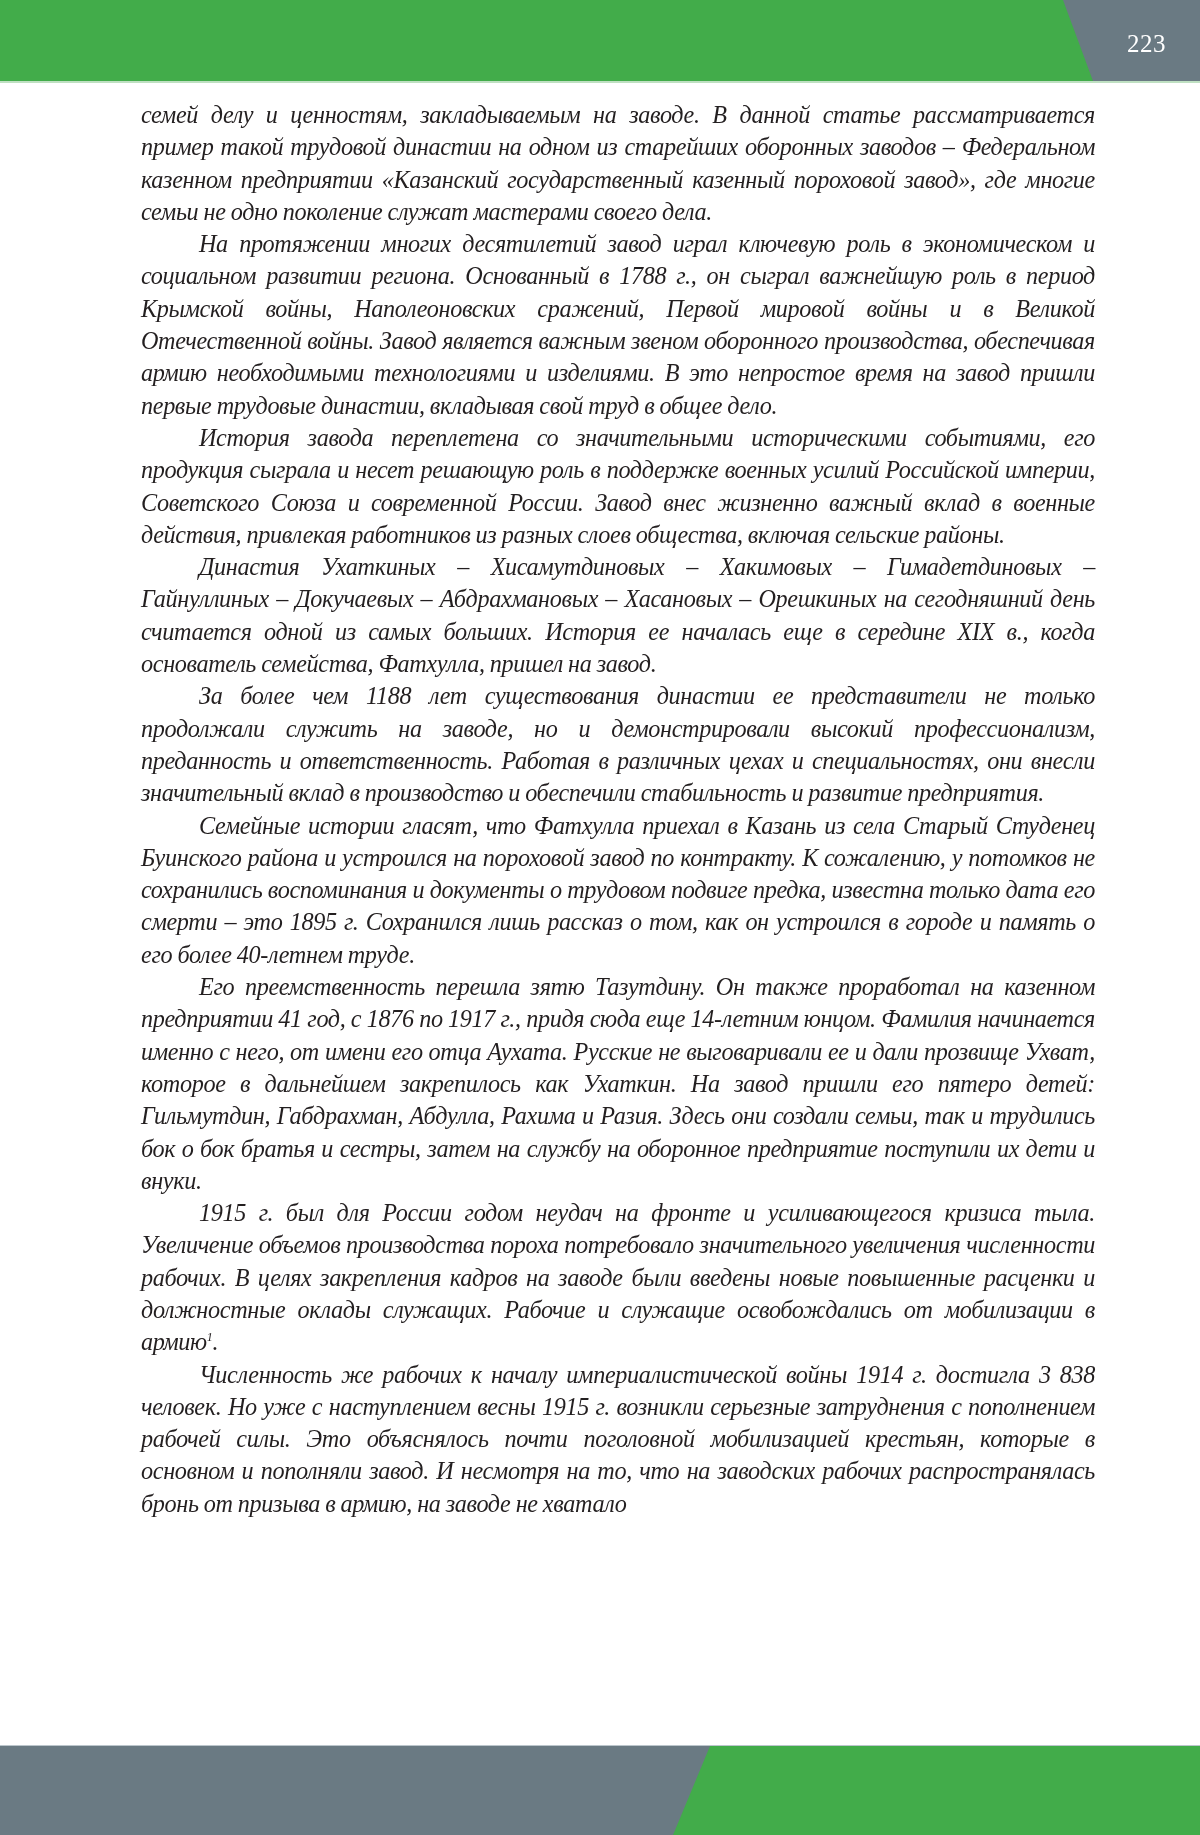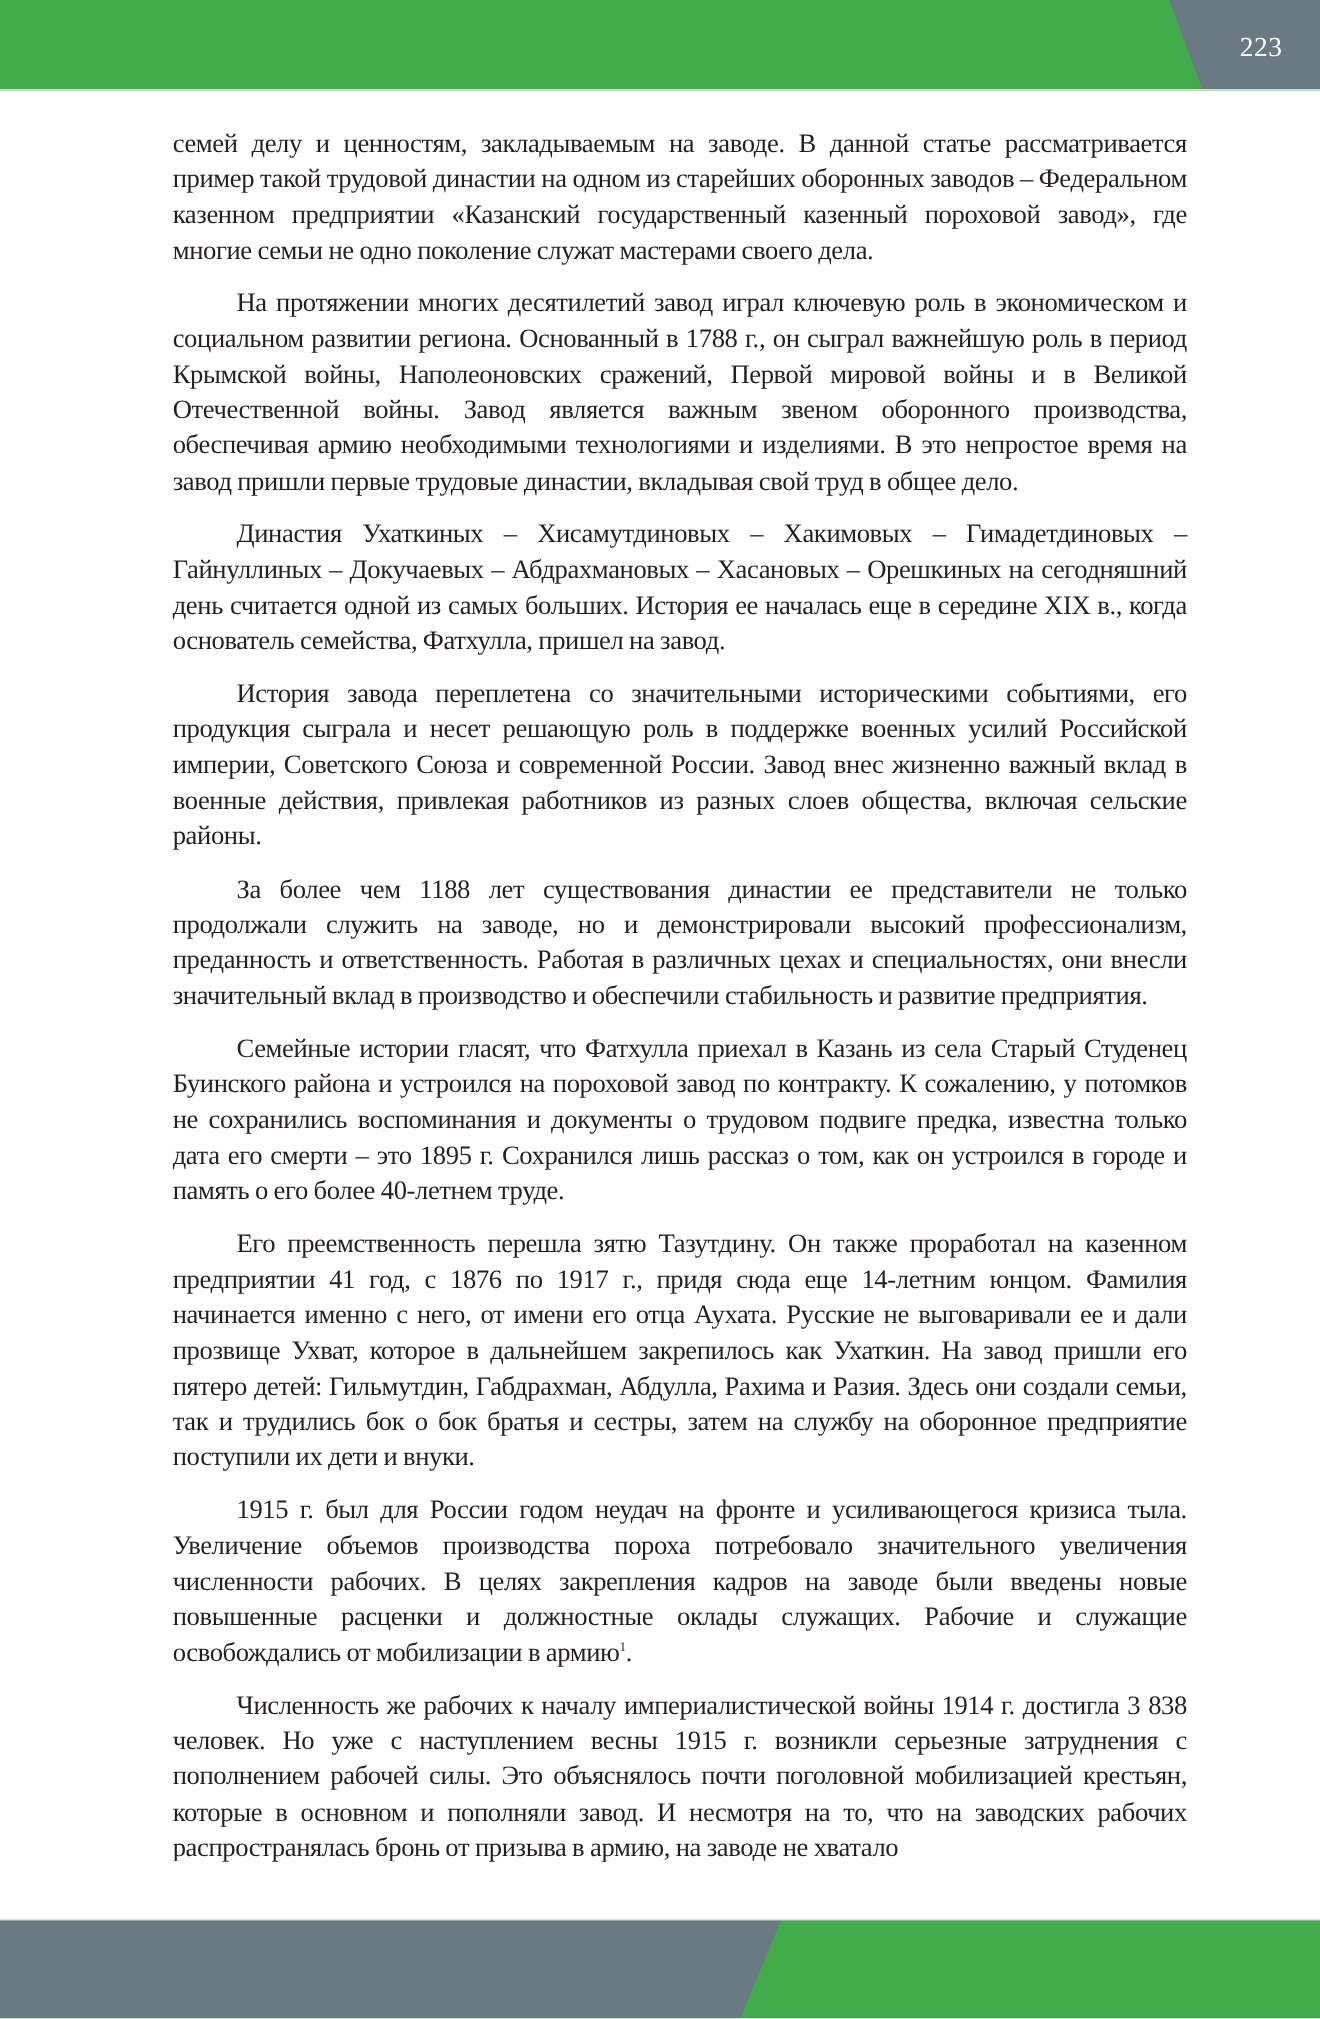--- a/index.html
+++ b/index.html
@@ -45,28 +45,29 @@
       color: #ffffff;
       letter-spacing: 0.5px;
     }
     .content {
       position: absolute;
       left: 141px;
       top: 99px;
       width: 954px;
     }
     .para {
-      margin: 16px;
+      margin: 0;
       font-size: 24.2px;
       line-height: 32.3px;
       text-align: justify;
       text-align-last: left;
       hyphens: manual;
       letter-spacing: -0.35px;
       word-spacing: -0.5px;
+      font-style: italic;
     }
     .para.indent {
       text-indent: 58px;
     }
     .para sup {
       font-size: 12px;
       line-height: 0;
       vertical-align: super;
     }
     .footer-band {
@@ -105,22 +106,22 @@
 <body>
 
 <div class="header-band"></div>
 <div class="header-green"></div>
 <div class="header-rule"></div>
 <div class="page-number">223</div>
 
 <main class="content">
   <p class="para"><span>семей делу и ценностям, закладываемым на заводе. В данной статье рассматривается пример такой трудовой династии на одном из старейших оборонных заводов – Федеральном казенном предприятии «Казанский государственный казенный поро­ховой завод», где многие семьи не одно поколение служат мастерами своего дела.</span></p>
   <p class="para indent"><span>На протяжении многих десятилетий завод играл ключевую роль в экономиче­ском и социальном развитии региона. Основанный в 1788 г., он сыграл важнейшую роль в период Крымской войны, Наполеоновских сражений, Первой мировой войны и в Великой Отечественной войны. Завод является важным звеном оборонного производства, обеспечивая армию необходимыми технологиями и изделиями. В это непростое время на завод пришли первые трудовые династии, вкладывая свой труд в общее дело.</span></p>
+  <p class="para indent"><span>История завода переплетена со значительными историческими событиями, его продукция сыграла и несет решающую роль в поддержке военных усилий Российской империи, Советского Союза и современной России. Завод внес жизнен­но важный вклад в военные действия, привлекая работников из разных слоев обще­ства, включая сельские районы.</span></p>
   <p class="para indent"><span>Династия Ухаткиных – Хисамутдиновых – Хакимовых – Гимадетдиновых – Гайнуллиных – Докучаевых – Абдрахмановых – Хасановых – Орешкиных на сегод­няшний день считается одной из самых больших. История ее началась еще в сере­дине XIX в., когда основатель семейства, Фатхулла, пришел на завод.</span></p>
-  <p class="para indent"><span>История завода переплетена со значительными историческими событиями, его продукция сыграла и несет решающую роль в поддержке военных усилий Российской империи, Советского Союза и современной России. Завод внес жизнен­но важный вклад в военные действия, привлекая работников из разных слоев обще­ства, включая сельские районы.</span></p>
   <p class="para indent"><span>За более чем 1188 лет существования династии ее представители не только продолжали служить на заводе, но и демонстрировали высокий профессионализм, преданность и ответственность. Работая в различных цехах и специальностях, они внесли значительный вклад в производство и обеспечили стабильность и разви­тие предприятия.</span></p>
   <p class="para indent"><span>Семейные истории гласят, что Фатхулла приехал в Казань из села Старый Студенец Буинского района и устроился на пороховой завод по контракту. К сожа­лению, у потомков не сохранились воспоминания и документы о трудовом подвиге предка, известна только дата его смерти – это 1895 г. Сохранился лишь рассказ о том, как он устроился в городе и память о его более 40-летнем труде.</span></p>
   <p class="para indent"><span>Его преемственность перешла зятю Тазутдину. Он также проработал на казен­ном предприятии 41 год, с 1876 по 1917 г., придя сюда еще 14-летним юнцом. Фамилия начинается именно с него, от имени его отца Аухата. Русские не выгова­ривали ее и дали прозвище Ухват, которое в дальнейшем закрепилось как Ухаткин. На завод пришли его пятеро детей: Гильмутдин, Габдрахман, Абдулла, Рахима и Разия. Здесь они создали семьи, так и трудились бок о бок братья и сестры, затем на службу на оборонное предприятие поступили их дети и внуки.</span></p>
   <p class="para indent"><span>1915 г. был для России годом неудач на фронте и усиливающегося кризиса тыла. Увеличение объемов производства пороха потребовало значительного увеличения численности рабочих. В целях закрепления кадров на заводе были введены новые повышенные расценки и должностные оклады служащих. Рабочие и служащие освобождались от мобилизации в армию</span><sup>1</sup><span>.</span></p>
   <p class="para indent"><span>Численность же рабочих к началу империалистической войны 1914 г. достигла 3&nbsp;838 человек. Но уже с наступлением весны 1915 г. возникли серьезные затруднения с пополнением рабочей силы. Это объяснялось почти поголовной мобилизацией крестьян, которые в основном и пополняли завод. И несмотря на то, что на завод­ских рабочих распространялась бронь от призыва в армию, на заводе не хватало</span></p>
 </main>
 
 <div class="footer-rule"></div>
 <div class="footer-band"></div>
 <div class="footer-gray"></div>

